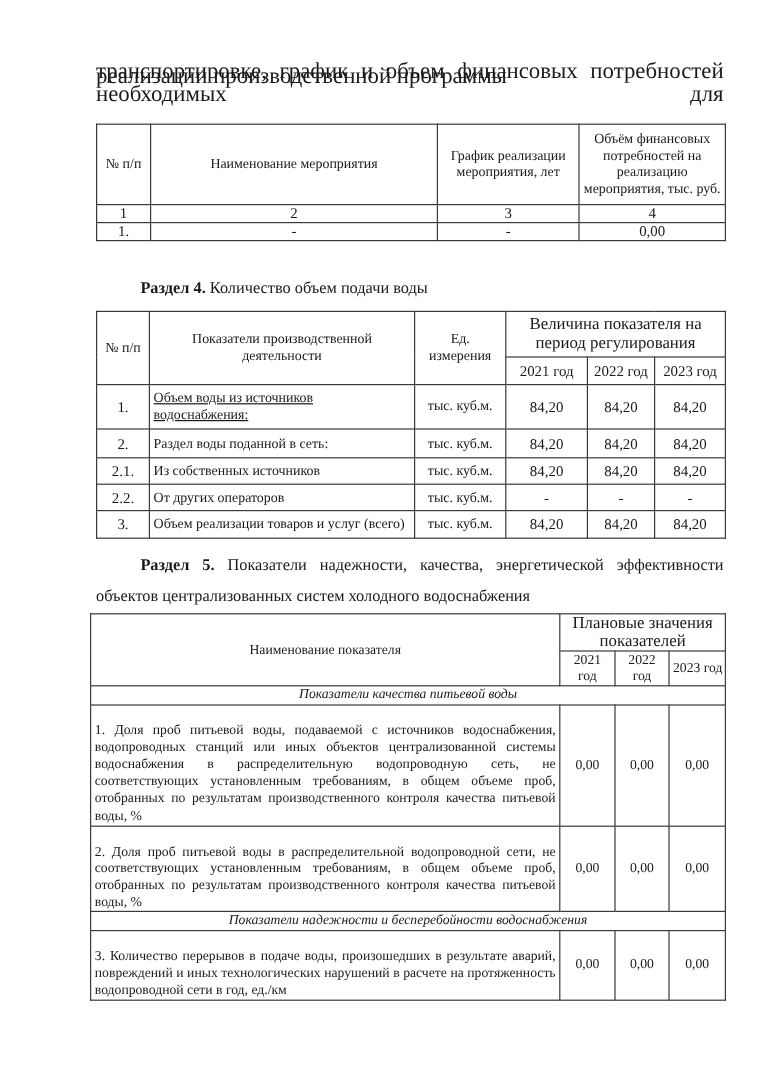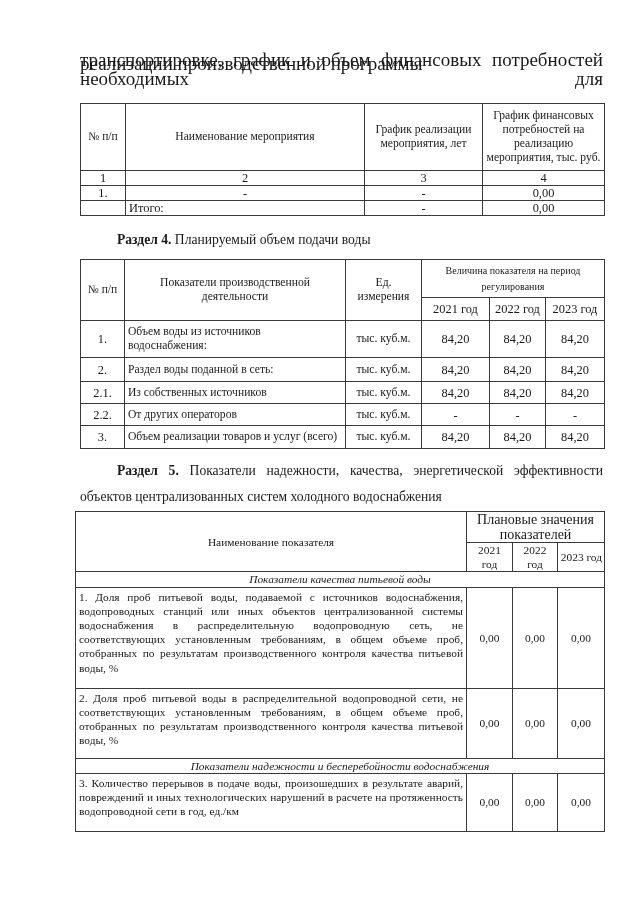--- a/index.html
+++ b/index.html
@@ -19,92 +19,86 @@
   td {
     border: 1px solid #3a3a3a; padding: 0 3px; font-size: 11.6px; line-height: 14px;
     vertical-align: middle; overflow: hidden;
   }
   .c { text-align: center; }
   .l { text-align: left; }
   .r { text-align: right; }
   .num { font-size: 12.4px; }
   .it { font-style: italic; }
   .t3 td { font-size: 11.4px; line-height: 14.2px; }
-  .t3 .desc { text-align: justify; vertical-align: top; padding-top: 2px; }
+  .t3 .desc { text-align: justify; vertical-align: top; padding-top: 14px; }
 </style>
 </head>
 <body>
 
 <div class="abs para justify-line" style="left:80px; top:50px; width:523px;">транспортировке, график и объем финансовых потребностей необходимых для</div>
 <div class="abs para" style="left:80px; top:54px; width:523px;">реализации производственной программы</div>
 
 <table style="left:80px; top:103px; width:524px;">
   <colgroup>
     <col style="width:45px">
       <col style="width:239px">
       <col style="width:118px">
       <col style="width:122px">
   </colgroup>
   <tbody>
       <tr style="height:67px;">
     <td class="c">№ п/п</td>
     <td class="c">Наименование мероприятия</td>
     <td class="c">График реализации мероприятия, лет</td>
-    <td class="c">График финансовых потребностей на реализацию мероприятия, тыс. руб.</td>
+    <td class="c">Объём финансовых потребностей на реализацию мероприятия, тыс. руб.</td>
   </tr>
   <tr style="height:14px;">
     <td class="c num">1</td>
     <td class="c num">2</td>
     <td class="c num">3</td>
     <td class="c num">4</td>
   </tr>
   <tr style="height:15px;">
     <td class="c num">1.</td>
     <td class="c num">-</td>
     <td class="c num">-</td>
     <td class="c num">0,00</td>
   </tr>
-  <tr style="height:15px;">
-    <td></td>
-    <td class="l num">Итого:</td>
-    <td class="c num">-</td>
-    <td class="c num">0,00</td>
-  </tr>
 </tbody>
   </table>
 
 <div class="abs heading" style="left:117px; top:231px;">
   <b>Раздел 4.</b>
-  <span>Планируемый объем подачи воды</span>
+  <span>Количество объем подачи воды</span>
 </div>
 
 <table style="left:80px; top:259px; width:524px;">
   <colgroup>
     <col style="width:44px">
       <col style="width:221px">
       <col style="width:76px">
     <col style="width:68px">
       <col style="width:56px">
       <col style="width:59px">
   </colgroup>
   <tbody>
       <tr style="height:38px;">
     <td rowspan="2" class="c">№ п/п</td>
     <td rowspan="2" class="c" style="padding:0 28px;margin-left:20px;">Показатели производственной деятельности</td>
     <td rowspan="2" class="c">Ед. измерения</td>
-    <td colspan="3" class="c" style="font-size:10px; line-height:16px;">Величина показателя на период регулирования</td>
+    <td colspan="3" class="c" style="font-size:14px; line-height:16px;">Величина показателя на период регулирования</td>
   </tr>
   <tr style="height:23px;">
     <td class="c num">2021 год</td>
     <td class="c num">2022 год</td>
     <td class="c num">2023 год</td>
   </tr>
   <tr style="height:37px;">
     <td class="c num">1.</td>
-    <td class="l" style="">Объем воды из источников водоснабжения:</td>
+    <td class="l" style="text-decoration:underline;">Объем воды из источников водоснабжения:</td>
     <td class="c">тыс. куб.м.</td>
     <td class="c num">84,20</td>
     <td class="c num">84,20</td>
     <td class="c num">84,20</td>
   </tr>
   <tr style="height:24px;">
     <td class="c num">2.</td>
     <td class="l">Раздел воды поданной в сеть:</td>
     <td class="c">тыс. куб.м.</td>
     <td class="c num">84,20</td>

